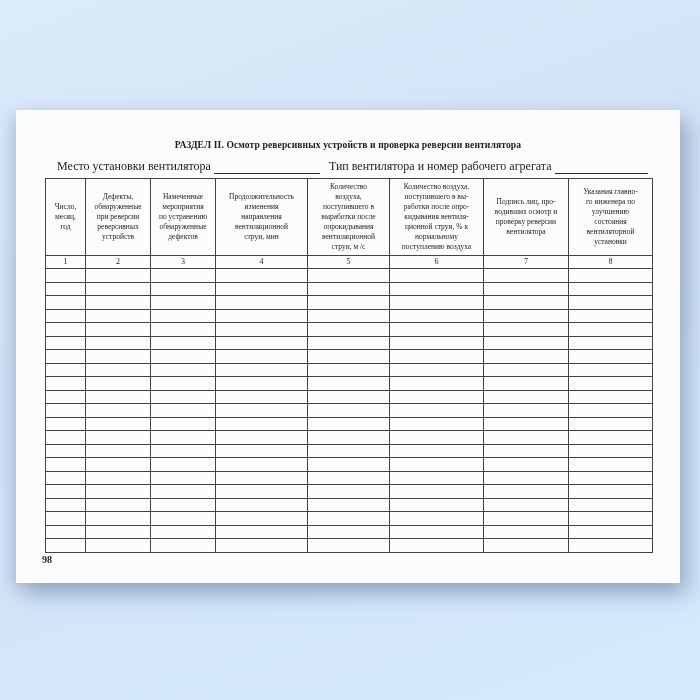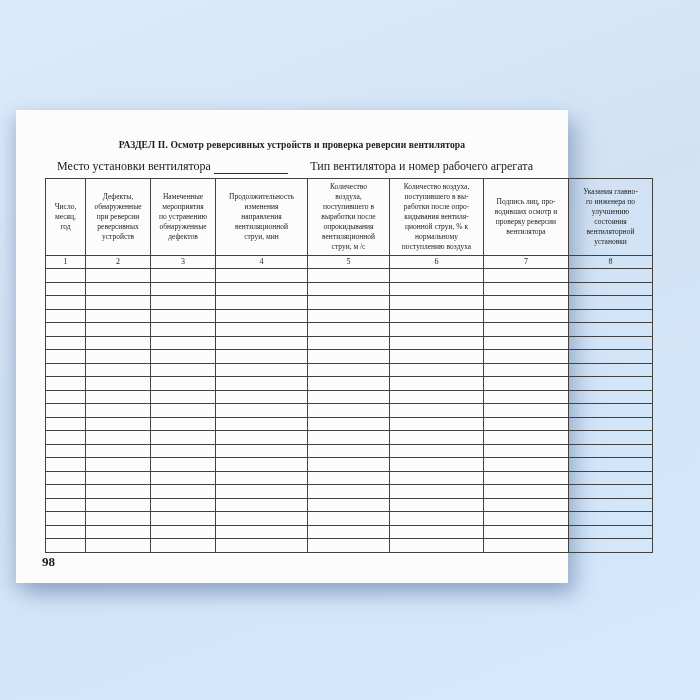--- a/index.html
+++ b/index.html
@@ -3,53 +3,53 @@
 <meta charset="utf-8">
 <style>
   html,body{margin:0;padding:0;}
   body{
     width:700px;height:700px;overflow:hidden;position:relative;
     background:linear-gradient(160deg,#dcebfb 0%,#d2e2f5 42%,#d5eafd 100%);
     font-family:"Liberation Serif", serif;
     color:#1c1c1c;
   }
   .page{
-    position:absolute;left:16px;top:110px;width:552px;height:473px;
+    position:absolute;left:16px;top:110px;width:664px;height:473px;
     background:#fcfcfd;
     box-shadow:9px 11px 20px rgba(104,130,168,.50), -5px 6px 14px rgba(104,130,168,.28);
   }
   .title{
     position:absolute;top:29px;left:0;right:0;text-align:center;
     font-weight:bold;font-size:9.6px;letter-spacing:.1px;white-space:nowrap;
   }
   .fields{
     position:absolute;top:49px;left:41px;right:32px;
     display:flex;align-items:flex-end;font-size:12px;white-space:nowrap;
   }
   .fill{border-bottom:1px solid #2a2a2a;height:10px;display:inline-block;}
   .line1{width:106px;margin-left:3px;}
-  .lbl2{margin-left:22px;}
+  .lbl2{margin-left:9px;}
   .line2{flex:1;margin-left:3px;}
   table{
     position:absolute;left:29px;top:68px;width:607px;
     border-collapse:collapse;table-layout:fixed;
   }
   th,td{border:1px solid #424242;box-sizing:border-box;}
   thead tr.hdr th{
     height:77px;font-weight:normal;font-size:7.5px;line-height:10.1px;
     text-align:center;vertical-align:middle;white-space:pre-line;padding:0 1px;
   }
   thead tr.numrow th{
     height:13px;font-weight:normal;font-size:8px;line-height:12px;
     text-align:center;padding:0;
   }
   tbody td{height:13.5px;padding:0;}
   .pagenum{
     position:absolute;left:26px;top:444px;
-    font-size:13px;font-weight:bold;
+    font-size:10px;font-weight:bold;
   }
 </style>
 </head>
 <body>
 
 <div class="page">
 
   <div class="title">РАЗДЕЛ II. Осмотр реверсивных устройств и проверка реверсии вентилятора</div>
 
   <div class="fields">

